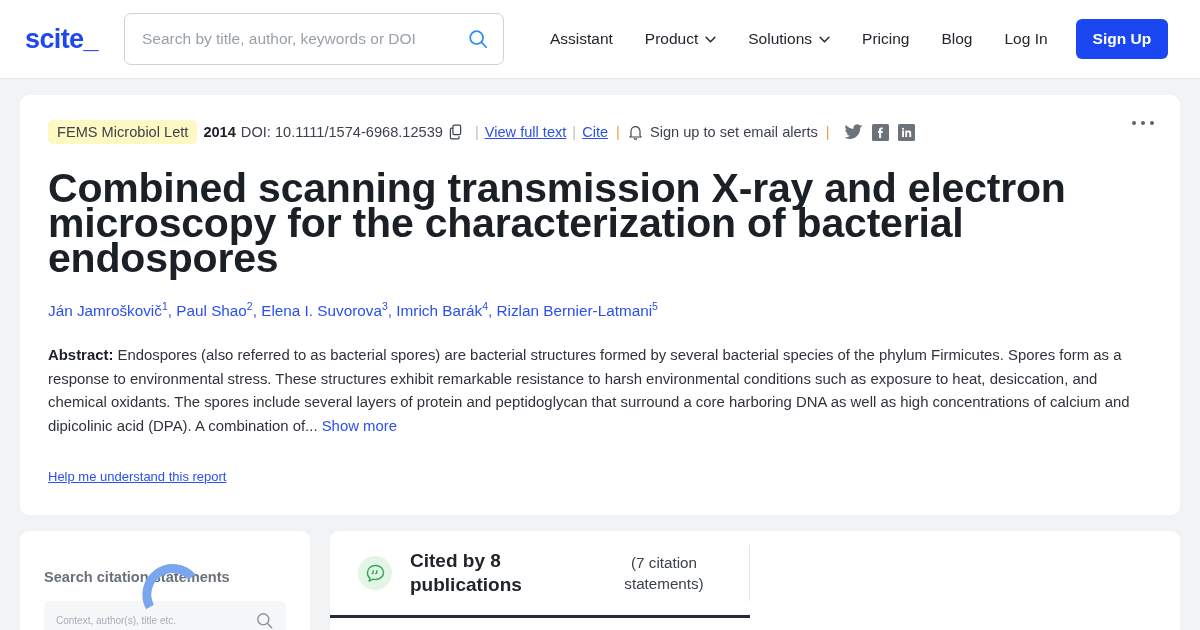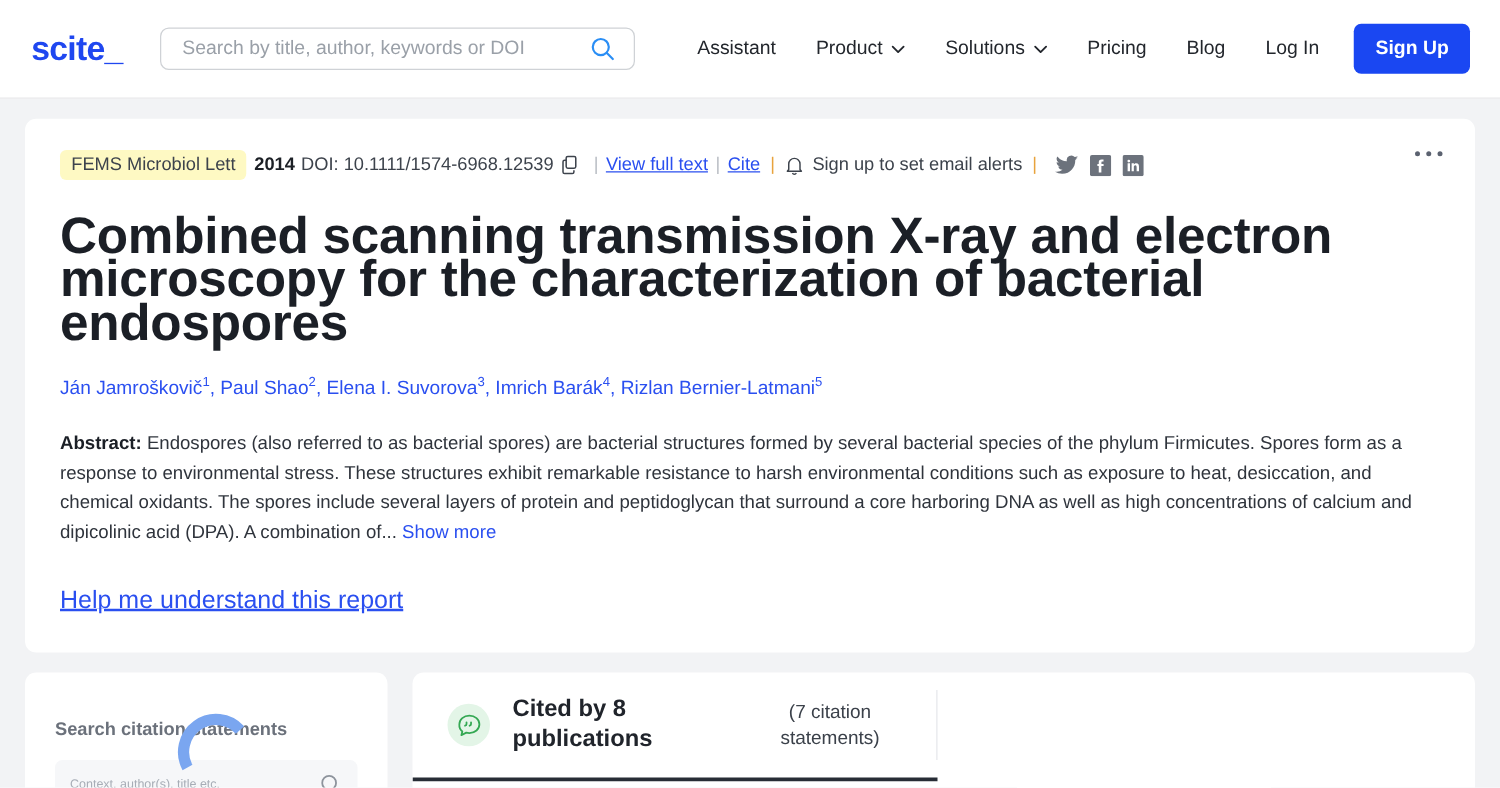--- a/index.html
+++ b/index.html
@@ -11,33 +11,32 @@
   }
 
   
   .header {
     height: 79px;
     background: #ffffff;
     border-bottom: 1px solid #e7e8ea;
     display: flex;
     align-items: center;
     padding: 0 24px 0 25px;
-    justify-content: space-between;
   }
   .logo {
     font-size: 27px;
     font-weight: 700;
     color: #1f47f0;
     letter-spacing: -0.6px;
     margin-right: 26px;
     user-select: none;
   }
   .searchbox {
     width: 380px;
-    height: 34px;
+    height: 52px;
     border: 1px solid #cfd2d6;
     border-radius: 7px;
     display: flex;
     align-items: center;
     padding: 0 14px 0 17px;
     background: #fff;
   }
   .searchbox input {
     flex: 1;
     border: 0;
@@ -156,21 +155,21 @@
     font-size: 14.9px;
     line-height: 23.6px;
     color: #2f343c;
     max-width: 1120px;
   }
   .abstract b { color: #1b1f26; font-weight: 700; }
   .showmore { color: #2a4ff0; cursor: pointer; }
 
   .help {
     margin-top: 31px;
-    font-size: 20px;
+    font-size: 13px;
     color: #2a4ff0;
     text-decoration: underline;
     cursor: pointer;
     display: inline-block;
   }
 
   
   .lower {
     display: flex;
     gap: 20px;

